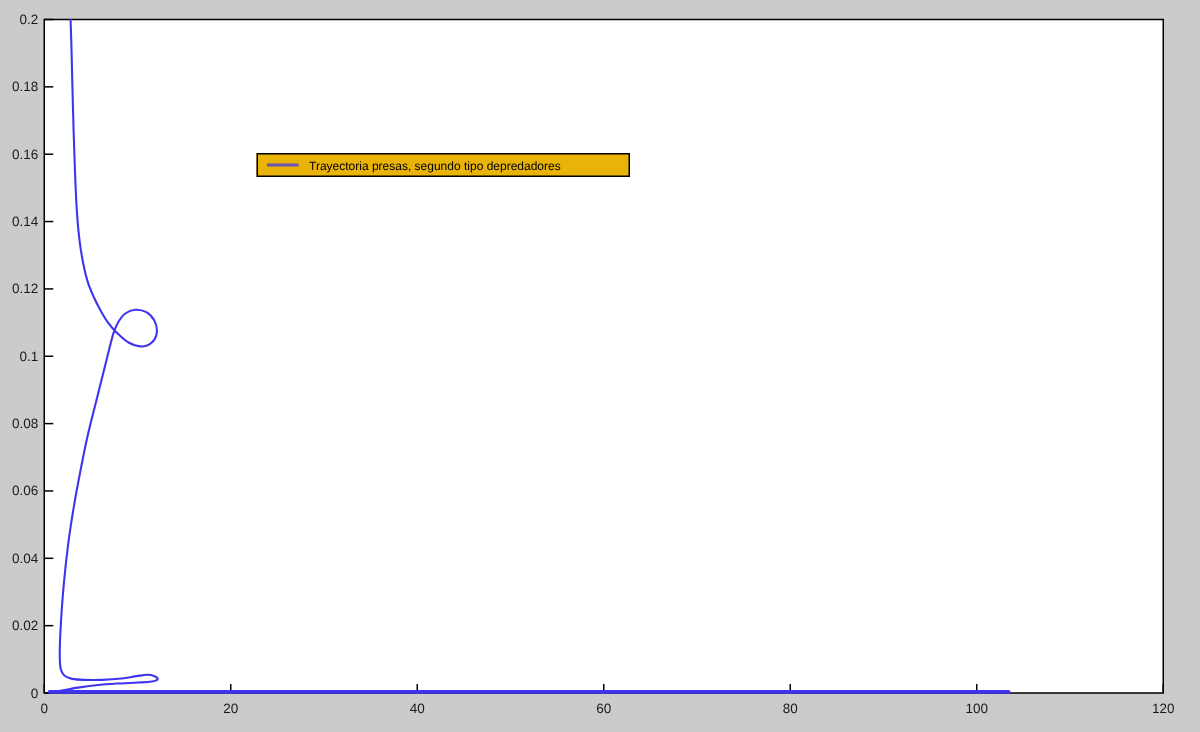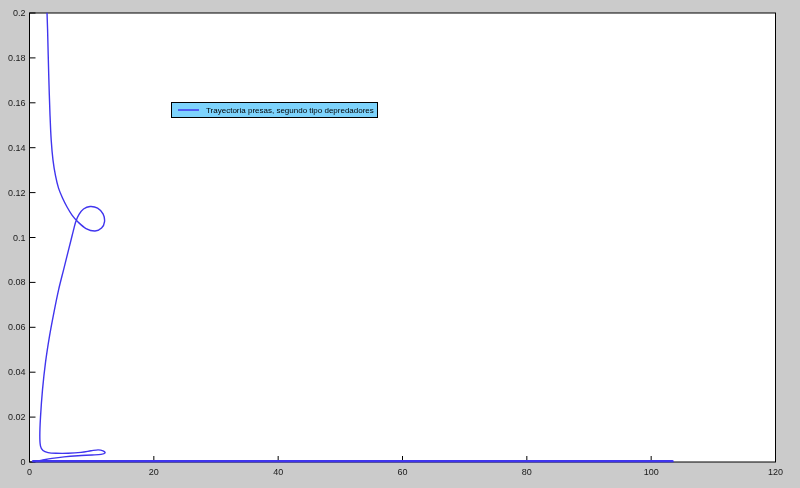--- a/index.html
+++ b/index.html
@@ -23,24 +23,24 @@
   }
   .ticklabel {
     font-family: "Liberation Sans", sans-serif;
     font-size: 9px;
     fill: #1a1a1a;
   }
   #legend-box {
     position: absolute;
     left: 171px;
     top: 102px;
-    width: 207px;
+    width: 249px;
     height: 16px;
     box-sizing: border-box;
-    background: #7dd3fc;
+    background: #eab308;
     border: 1px solid #000000;
     display: flex;
     align-items: center;
     z-index: 2;
   }
   #legend-line-sample {
     display: inline-block;
     width: 21px;
     height: 0;
     border-top: 2px solid #4035ee;

